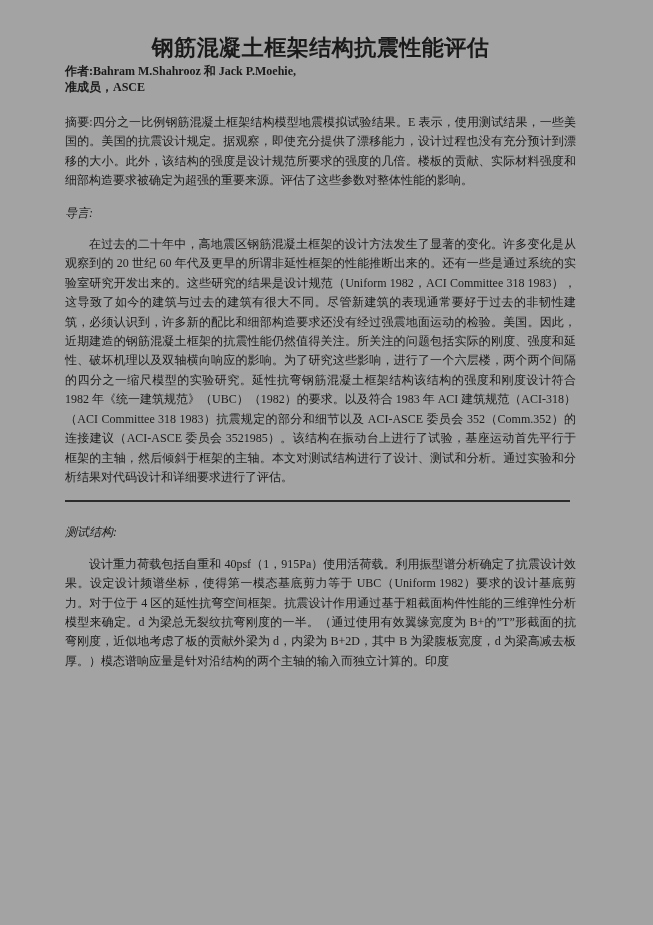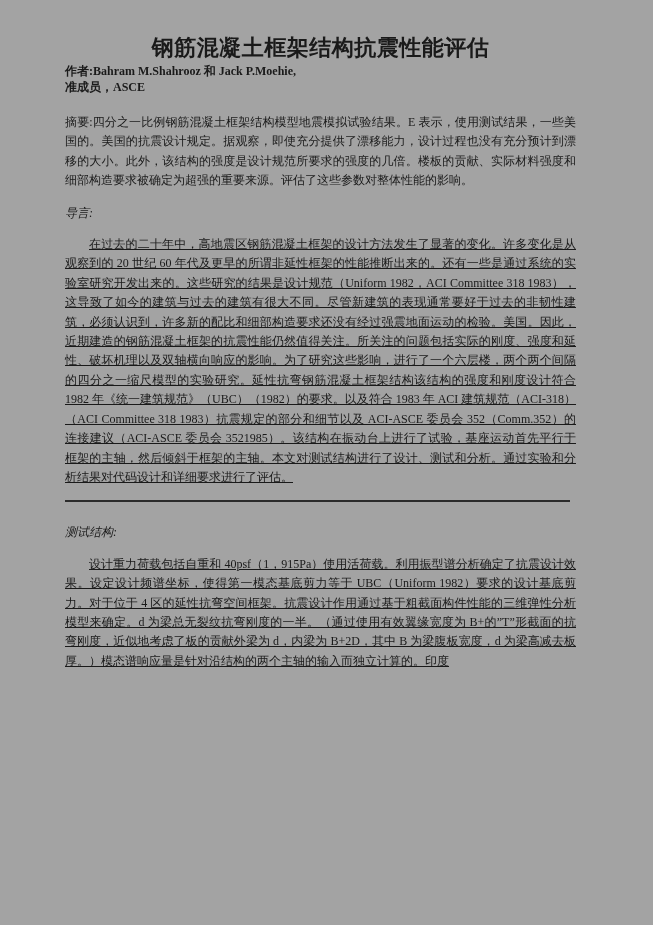--- a/index.html
+++ b/index.html
@@ -43,21 +43,20 @@
   p { margin: 0; }
   .abstract-para {
     margin-bottom: 13px;
   }
   .section-heading {
     font-weight: normal;
     font-style: italic;
   }
   .para {
     margin-top: 12px;
-    text-decoration: underline;
   }
   .indent {
     text-indent: 2em;
   }
   .no-gap {
     margin-top: 12px;
   }
   .divider {
     border: none;
     border-top: 2px solid #2b2b2b;

